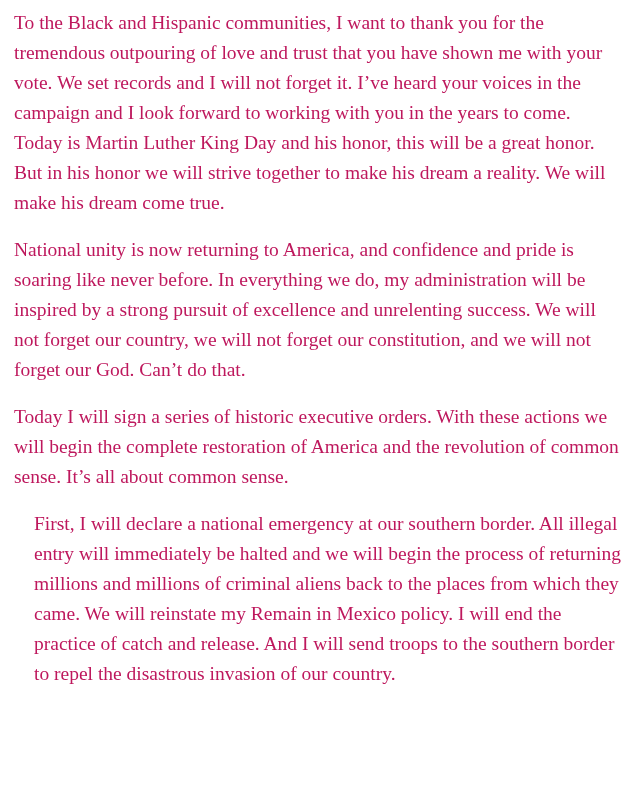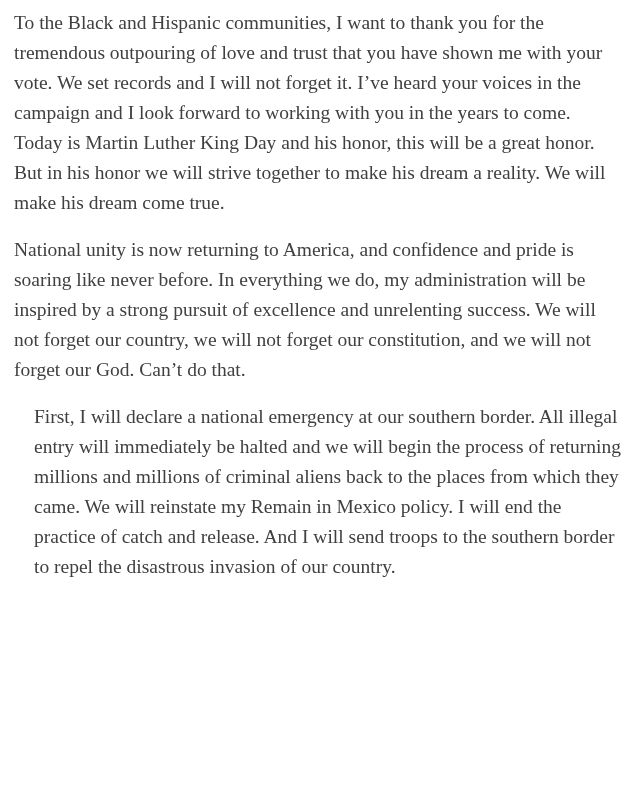--- a/index.html
+++ b/index.html
@@ -12,32 +12,33 @@
     min-height: 787px;
     box-sizing: border-box;
   }
   .article-body {
     box-sizing: border-box;
     width: 637px;
     padding: 8px 16px 18px 14px;
     font-family: "Liberation Serif", "DejaVu Serif", serif;
     font-size: 19.5px;
     line-height: 30px;
-    color: #404040;
+    color: #be185d;
     text-align: left;
     -webkit-font-smoothing: antialiased;
   }
   .article-body p {
     margin: 0 0 17px 0;
   }
   .article-body p:last-child {
     margin-bottom: 0;
     margin-left: 20px;
   }
 </style>
 </head>
 <body>
 
 <main class="article-body">
   <p>To the Black and Hispanic communities, I want to thank you for the tremendous outpouring of love and trust that you have shown me with your vote. We set records and I will not forget it. I’ve heard your voices in the campaign and I look forward to working with you in the years to come. Today is Martin Luther King Day and his honor, this will be a great honor. But in his honor we will strive together to make his dream a reality. We will make his dream come true.</p>
   <p>National unity is now returning to America, and confidence and pride is soaring like never before. In everything we do, my administration will be inspired by a strong pursuit of excellence and unrelenting success. We will not forget our country, we will not forget our constitution, and we will not forget our God. Can’t do that.</p>
+  <p>Today I will sign a series of historic executive orders. With these actions we will begin the complete restoration of America and the revolution of common sense. It’s all about common sense.</p>
   <p>First, I will declare a national emergency at our southern border. All illegal entry will immediately be halted and we will begin the process of returning millions and millions of criminal aliens back to the places from which they came. We will reinstate my Remain in Mexico policy. I will end the practice of catch and release. And I will send troops to the southern border to repel the disastrous invasion of our country.</p>
 </main>
 
 </body></html>

